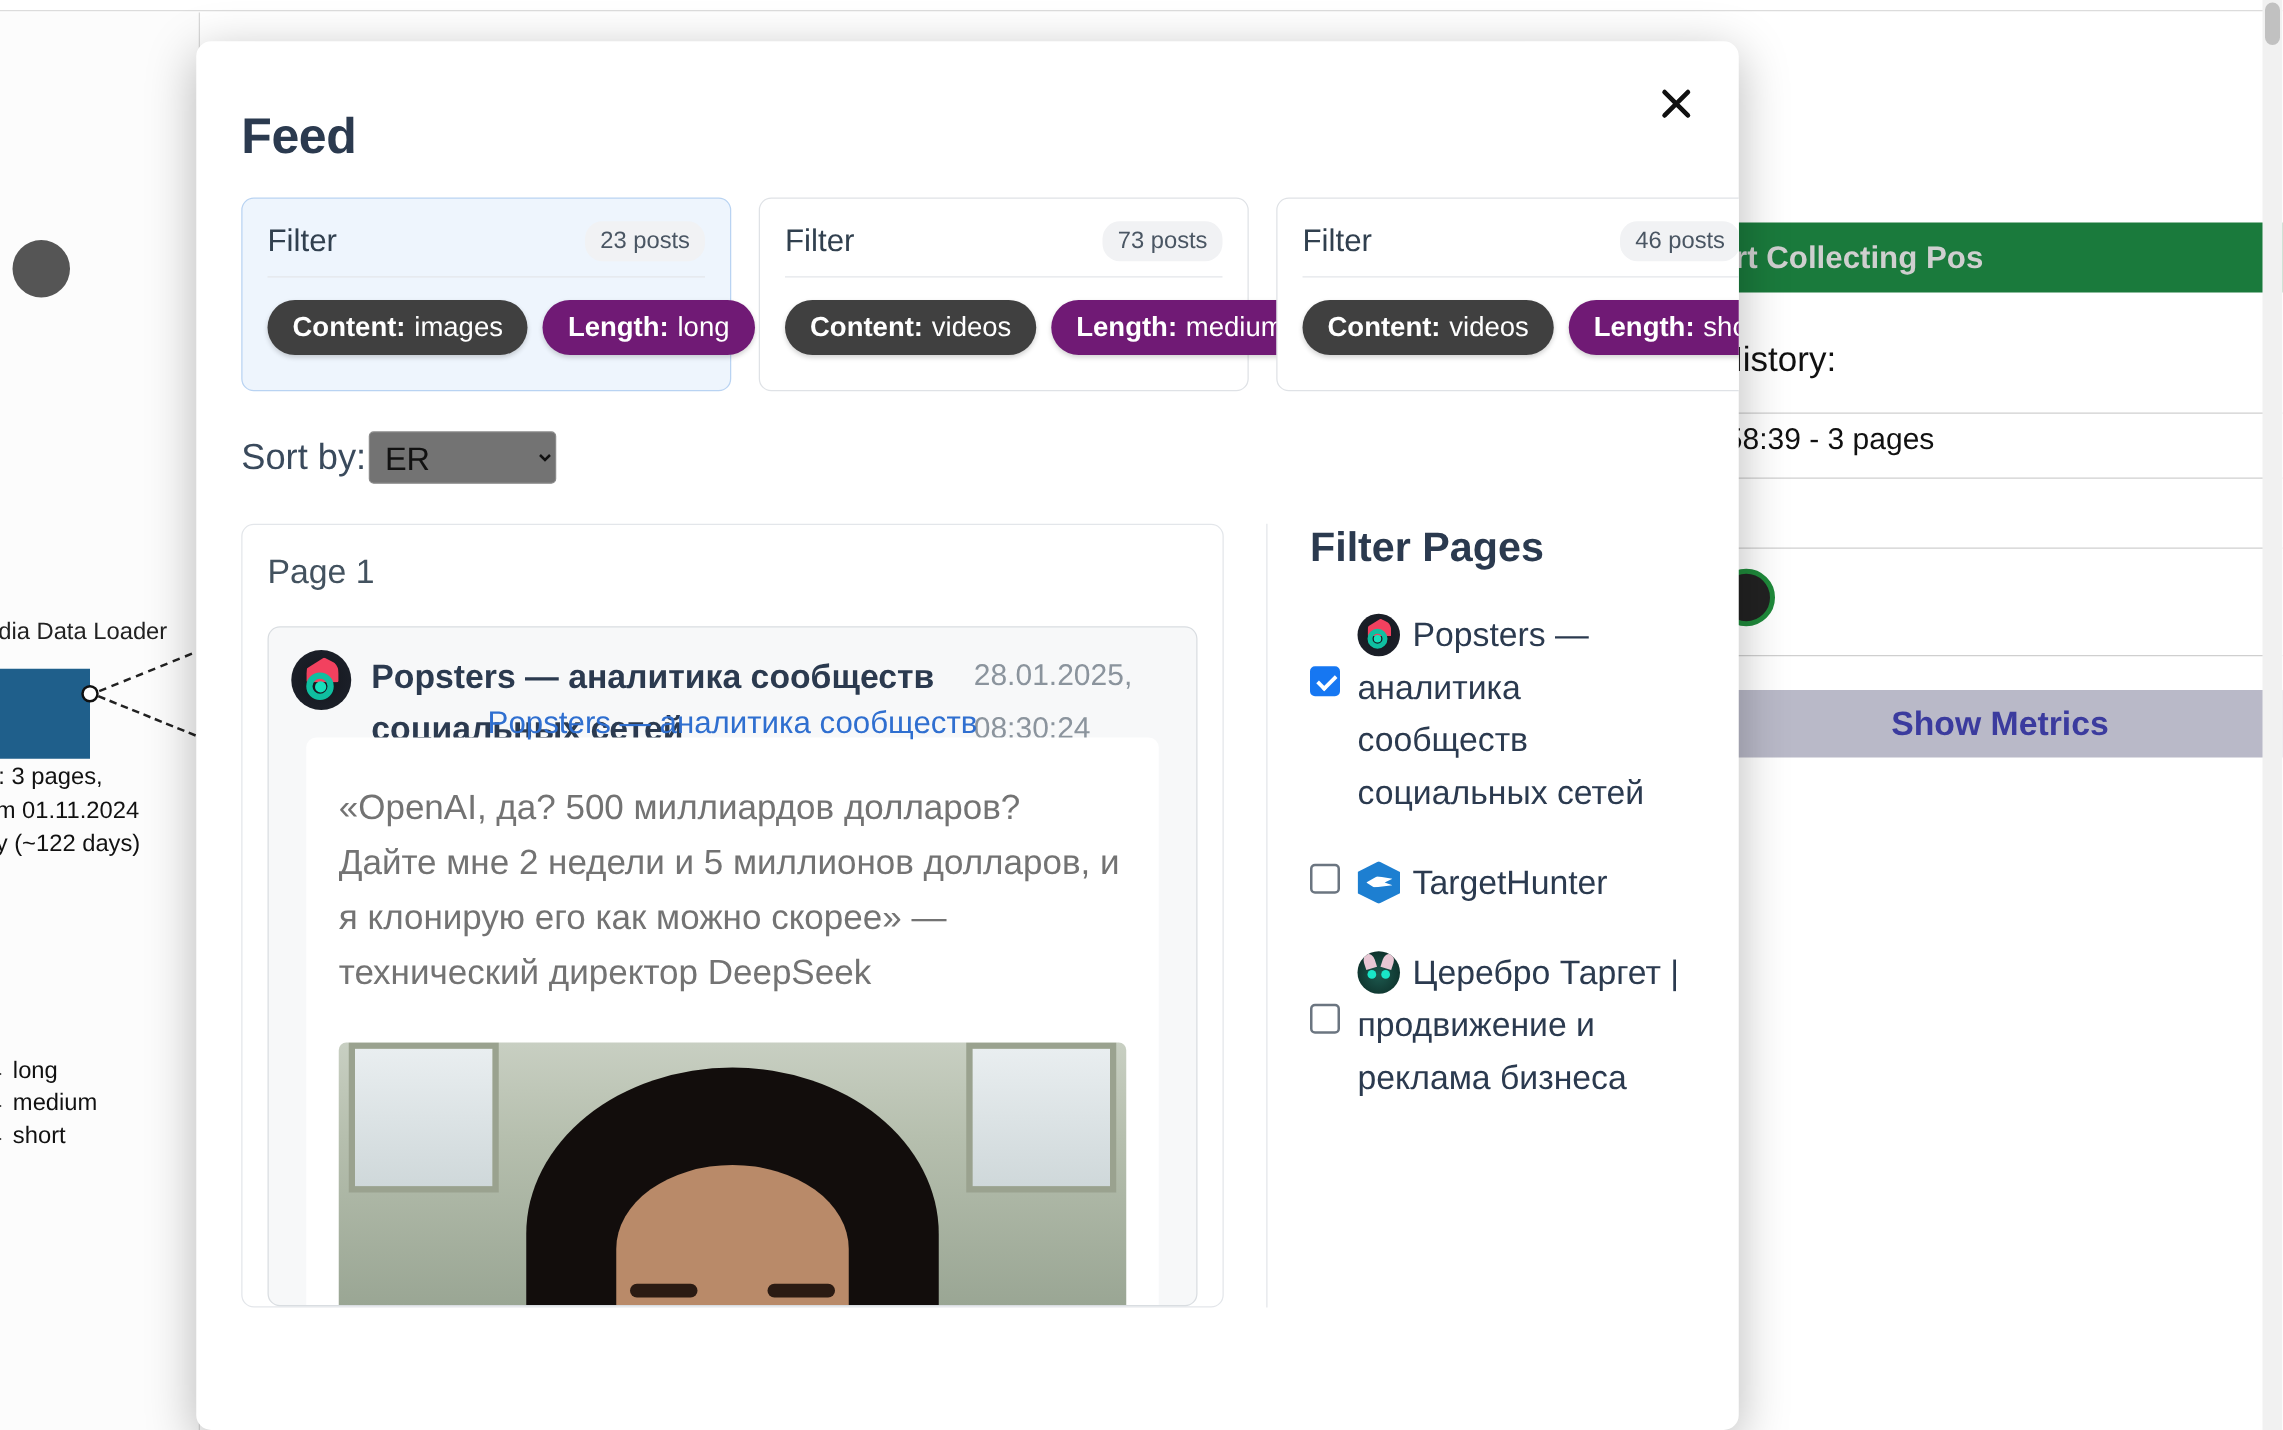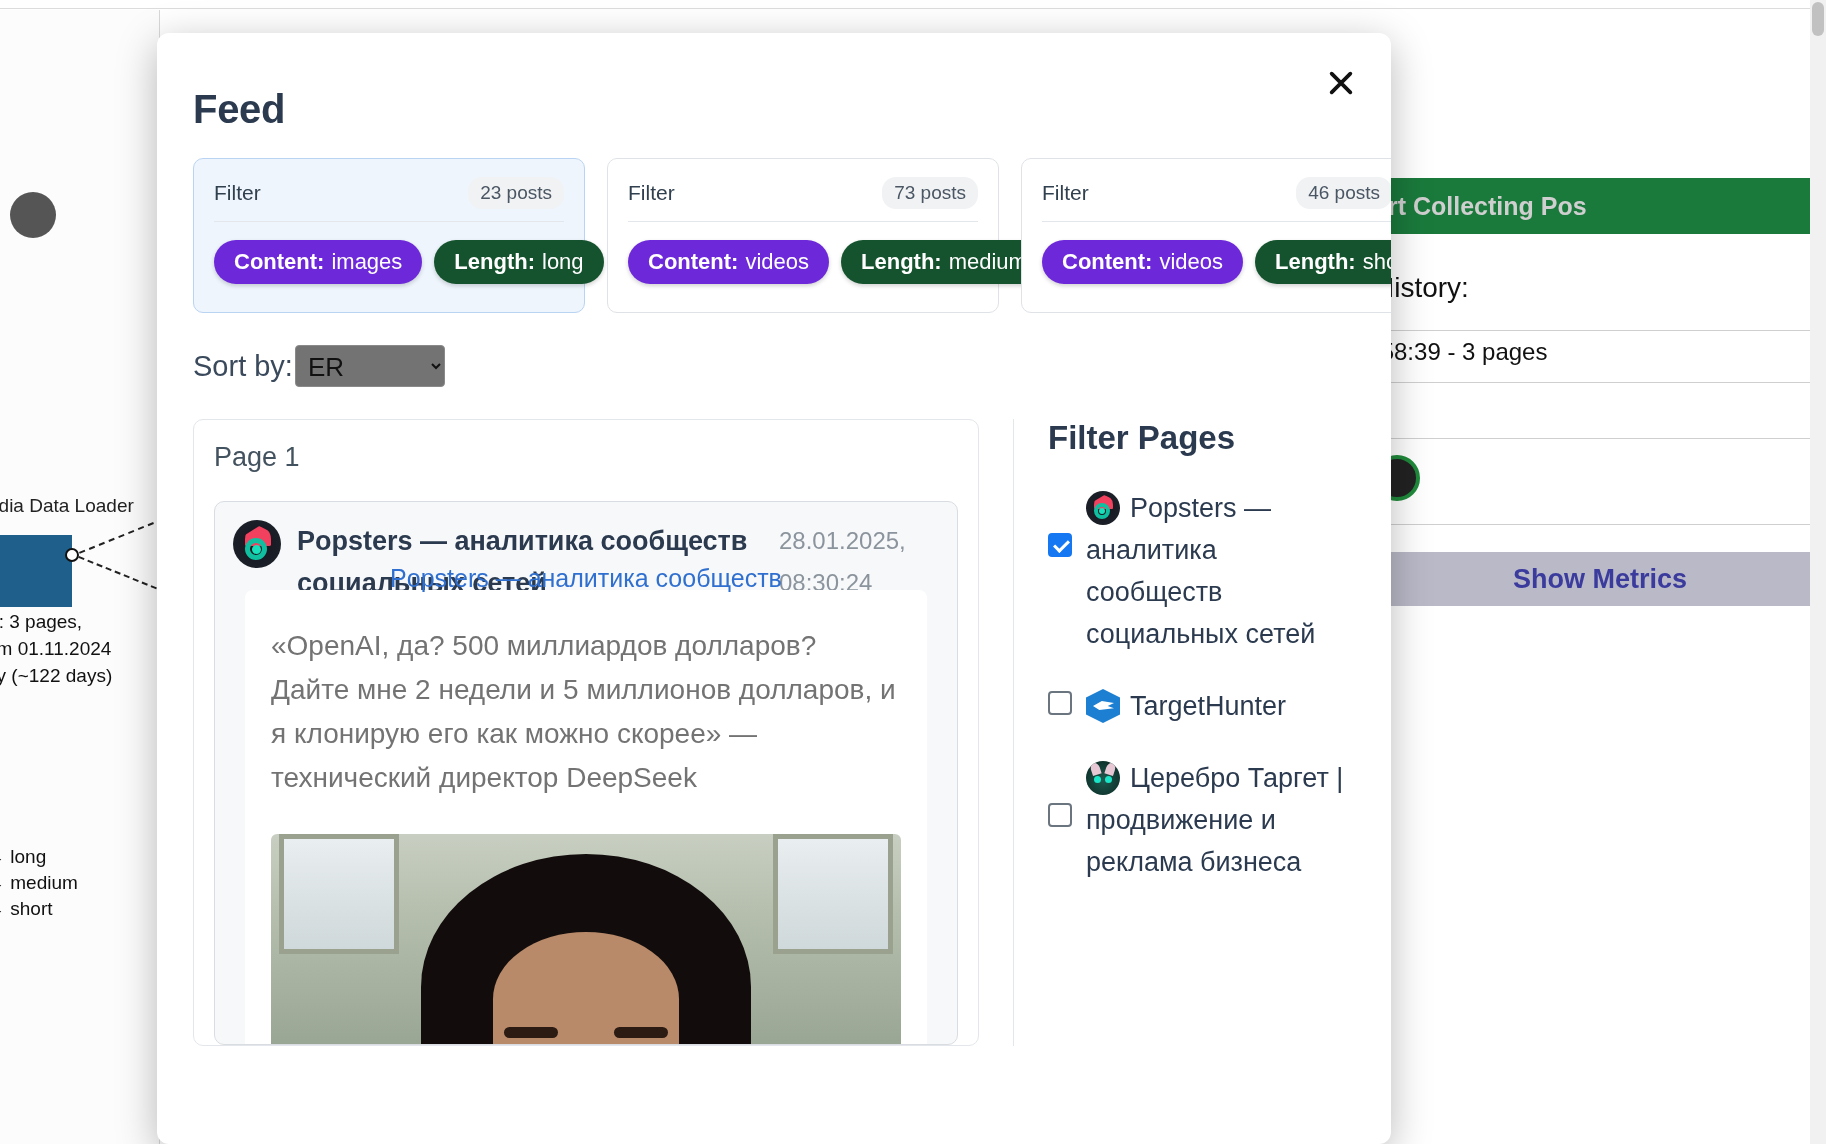--- a/index.html
+++ b/index.html
@@ -114,35 +114,35 @@
   .filter-card {
     width: 392px; flex: 0 0 392px; min-height: 155px;
     background: #ffffff; border: 1px solid #dfe2e6; border-radius: 10px;
     padding: 18px 20px 20px 20px;
   }
   .filter-card.active { background: #eef5fd; border-color: #b9d3f2; }
   .filter-card-head {
     display: flex; align-items: center; justify-content: space-between;
     padding-bottom: 12px; border-bottom: 1px solid #e3e6ea;
   }
-  .filter-card-title { font-size: 21px; color: #31404f; }
+  .filter-card-title { font-size: 25px; color: #31404f; }
   .filter-count {
     font-size: 19px; color: #4a5663; background: #f1f2f4;
     padding: 5px 12px; border-radius: 14px; white-space: nowrap;
   }
   .chip-row { display: flex; gap: 12px; margin-top: 18px; }
   .chip {
     display: inline-flex; align-items: baseline; gap: 7px;
     padding: 9px 20px; border-radius: 22px; color: #fff; font-size: 22px;
     white-space: nowrap; box-shadow: 0 2px 4px rgba(0,0,0,0.18);
   }
   .chip .k { font-weight: bold; }
   .chip .v { font-weight: normal; }
-  .chip-content { background: #6d28d9; }
-  .chip-length { background: #14532d; align-items: center; }
+  .chip-content { background: #404040; }
+  .chip-length { background: #701a75; align-items: center; }
 
   
   .sort-row { display: flex; align-items: center; gap: 2px; margin-top: 32px; }
   .sort-label { font-size: 29px; color: #3a4a5c; }
   .sort-select {
     font-family: "Liberation Sans", sans-serif;
     font-size: 26px; color: #111; padding: 5px 8px;
     border: 1px solid #8a8a8a; border-radius: 4px; background: #737373;
     width: 150px; height: 42px;
   }

